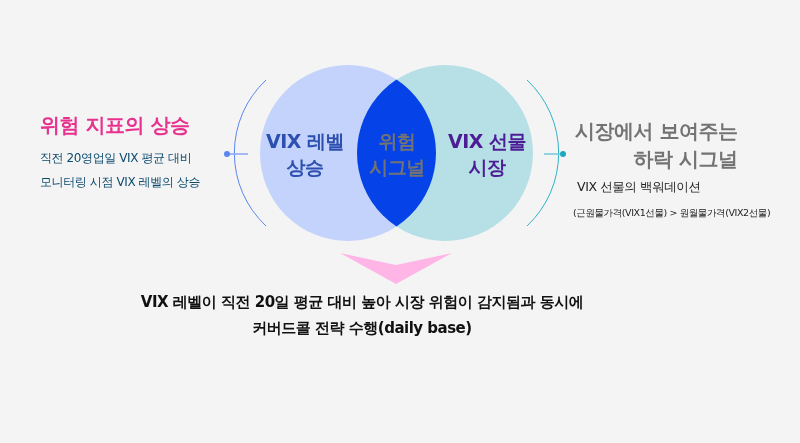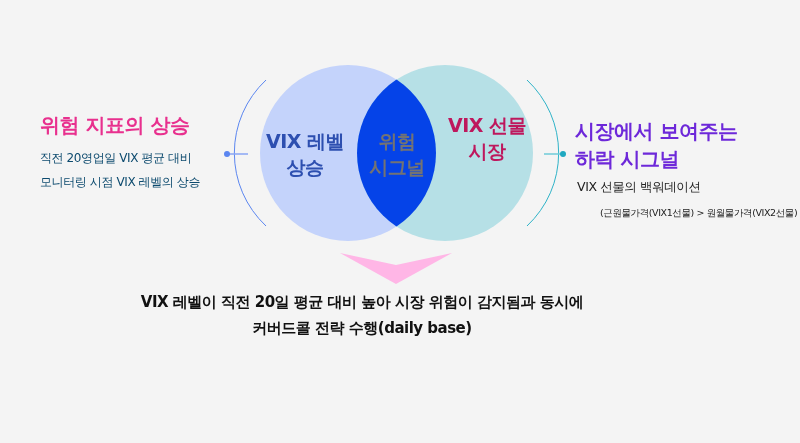--- a/index.html
+++ b/index.html
@@ -1,27 +1,27 @@
 <!DOCTYPE html>
 <html><head>
 <meta charset="utf-8">
 <style>
   html, body { margin:0; padding:0; }
   body { width:800px; height:443px; background:#f4f4f4; position:relative; overflow:hidden;
          font-family:"DejaVu Sans", "Liberation Sans", sans-serif; }
   svg.diagram { position:absolute; left:0; top:0; }
   .left-title { position:absolute; left:40px; top:0; font-size:20px; font-weight:bold; color:#e8308e; white-space:nowrap; letter-spacing:-0.5px; }
   .left-desc { position:absolute; left:40px; top:36px; font-size:12px; color:#0c4a6e; line-height:24px; white-space:nowrap; letter-spacing:-0.4px; }
-  .right-title { position:absolute; left:575px; top:117px; font-size:20px; font-weight:bold; color:#6d28d9; line-height:28px; white-space:nowrap; letter-spacing:-0.5px; }
+  .right-title { position:absolute; left:575px; top:117px; font-size:20px; font-weight:bold; color:#737373; line-height:28px; white-space:nowrap; letter-spacing:-0.5px;text-align:right; }
   .right-desc { position:absolute; left:577px; top:179px; font-size:12.5px; color:#222; white-space:nowrap; letter-spacing:-0.4px; }
-  .right-sub { position:absolute; left:573px; top:207px; font-size:9.5px; color:#222; white-space:nowrap; letter-spacing:-0.4px;margin-left:27px; }
+  .right-sub { position:absolute; left:573px; top:207px; font-size:9.5px; color:#222; white-space:nowrap; letter-spacing:-0.4px; }
   .circle-label { position:absolute; font-size:19px; font-weight:bold; text-align:center; line-height:26px; white-space:nowrap; letter-spacing:-0.5px; }
   .lbl-left { left:255px; top:128px; width:100px; color:#2d4fb0; }
   .lbl-center { left:355px; top:128px; width:84px; color:#737373; }
-  .lbl-right { left:432px; top:112px; width:110px; color:#be185d; }
+  .lbl-right { left:432px; top:128px; width:110px; color:#4c1d95; }
   .conclusion { position:absolute; left:0; top:289px; width:724px; text-align:center; font-size:15px; font-weight:bold; color:#111; line-height:26px; letter-spacing:-0.5px; }
 </style>
 </head>
 <body>
 
 <svg class="diagram" width="800" height="443" viewBox="0 0 800 443">
   <defs>
     <clipPath id="clipLeft">
         <circle cx="348" cy="153" r="88"></circle>
       </clipPath>

